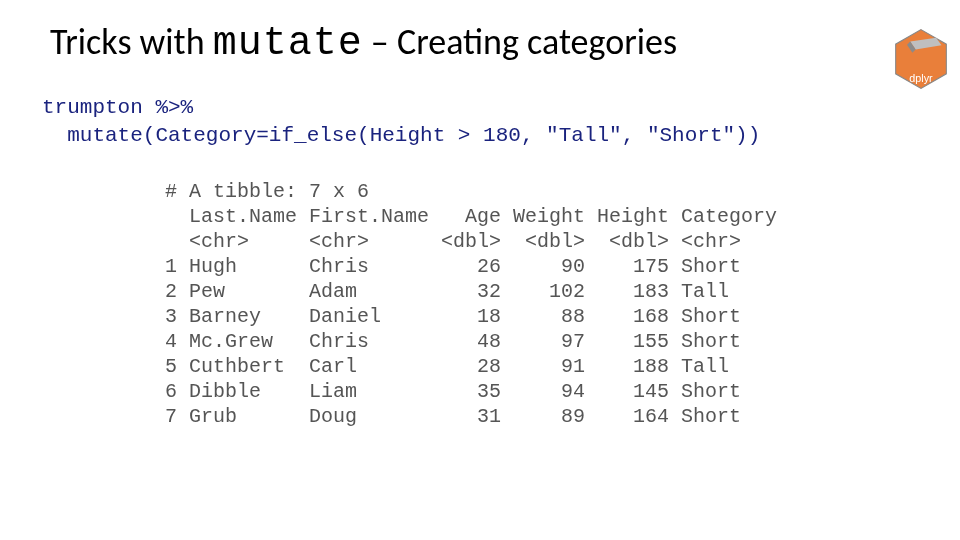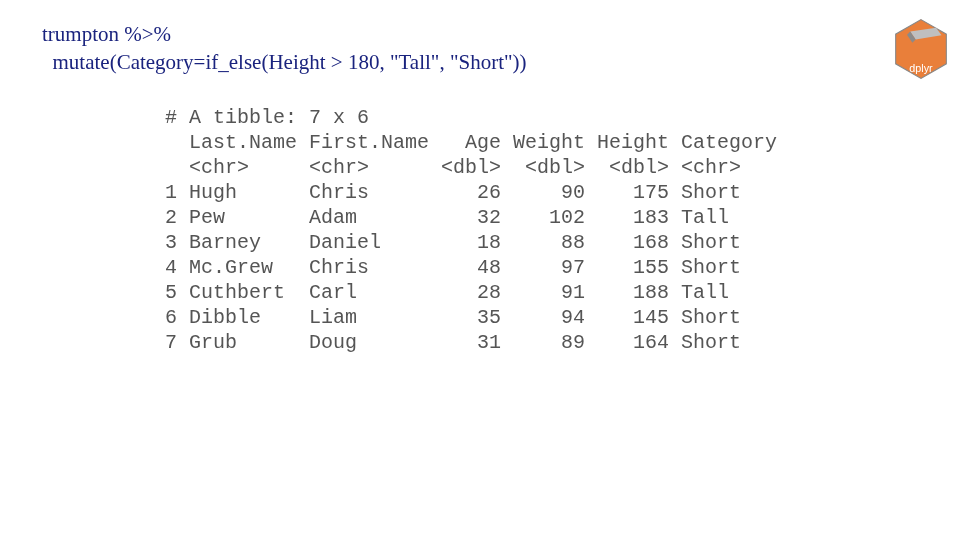--- a/index.html
+++ b/index.html
@@ -24,59 +24,62 @@
     font-weight: 400;
     margin: 0 0 28px 0;
     white-space: nowrap;
   }
   .heading .mono {
     font-family: "Courier New", Courier, monospace;
     font-size: 40px;
     letter-spacing: 1px;
   }
   .code-input {
-    font-family: Liberation Serif, serif;
+    font-family: Liberation Mono, monospace;
     font-size: 21px;
     color: #1a237e;
     line-height: 1.35;
     white-space: pre;
     margin-left: -8px;
   }
   .output-block {
     font-family: "Courier New", Courier, monospace;
     font-size: 20px;
     color: #555;
     line-height: 1.25;
     white-space: pre;
     margin-top: 28px;
     margin-left: 115px;
   }
   .hexlogo {
     position: absolute;
-    top: 18px;
+    top: 28px;
     right: 12px;
     width: 54px;
     height: 62px;
   }
   .hexlogo svg { display: block; }
 </style>
 </head>
 <body>
 
 <div class="slide">
 
   <div class="hexlogo">
     <svg viewBox="0 0 100 115" width="54" height="62">
       <polygon points="50,3 97,30 97,85 50,112 3,85 3,30" fill="#e97f3a" stroke="#888" stroke-width="2"></polygon>
       <polygon points="30,25 78,18 88,32 40,40" fill="#bfbfbf"></polygon>
       <polygon points="30,25 40,40 34,46 24,31" fill="#8a8a8a"></polygon>
       <text x="50" y="100" text-anchor="middle" font-family="Arial" font-size="20" fill="#ffffff">dplyr</text>
     </svg>
   </div>
 
+  <h1 class="heading">
+    <span>Tricks with </span><span class="mono">mutate</span><span> – Creating categories</span>
+  </h1>
 
   <div class="code-input"><span>trumpton %&gt;%</span>
 <span>  mutate(Category=if_else(Height &gt; 180, "Tall", "Short"))</span></div>
 
   <div class="output-block"># A tibble: 7 x 6
   Last.Name First.Name   Age Weight Height Category
   &lt;chr&gt;     &lt;chr&gt;      &lt;dbl&gt;  &lt;dbl&gt;  &lt;dbl&gt; &lt;chr&gt;   
 1 Hugh      Chris         26     90    175 Short   
 2 Pew       Adam          32    102    183 Tall    
 3 Barney    Daniel        18     88    168 Short   

